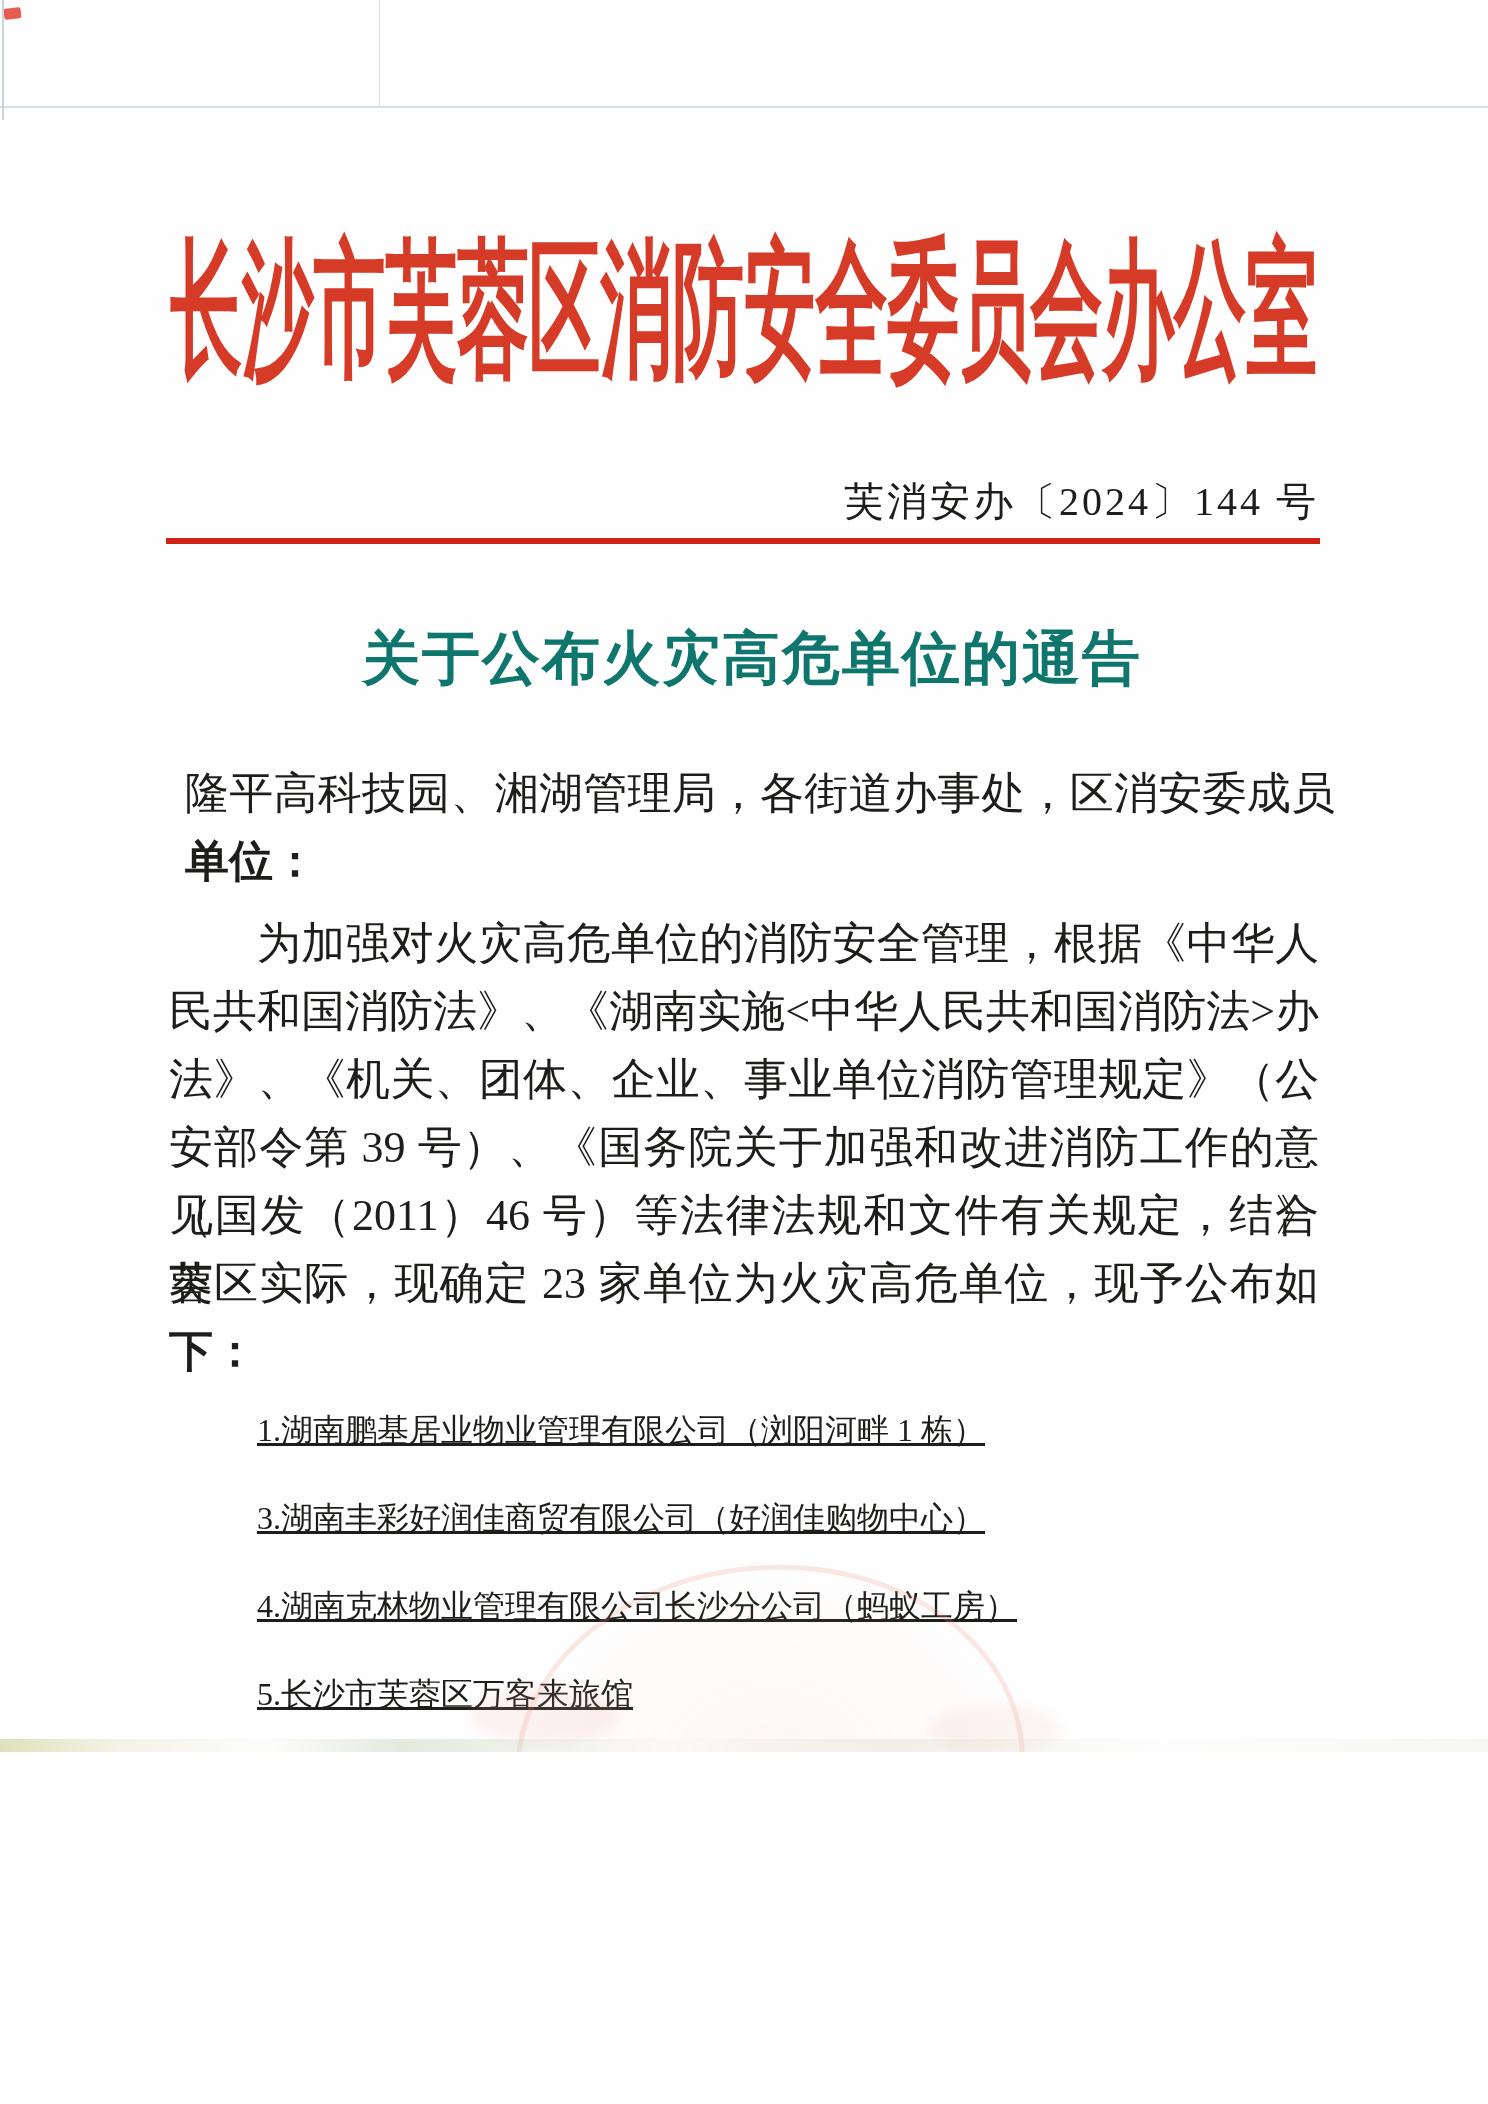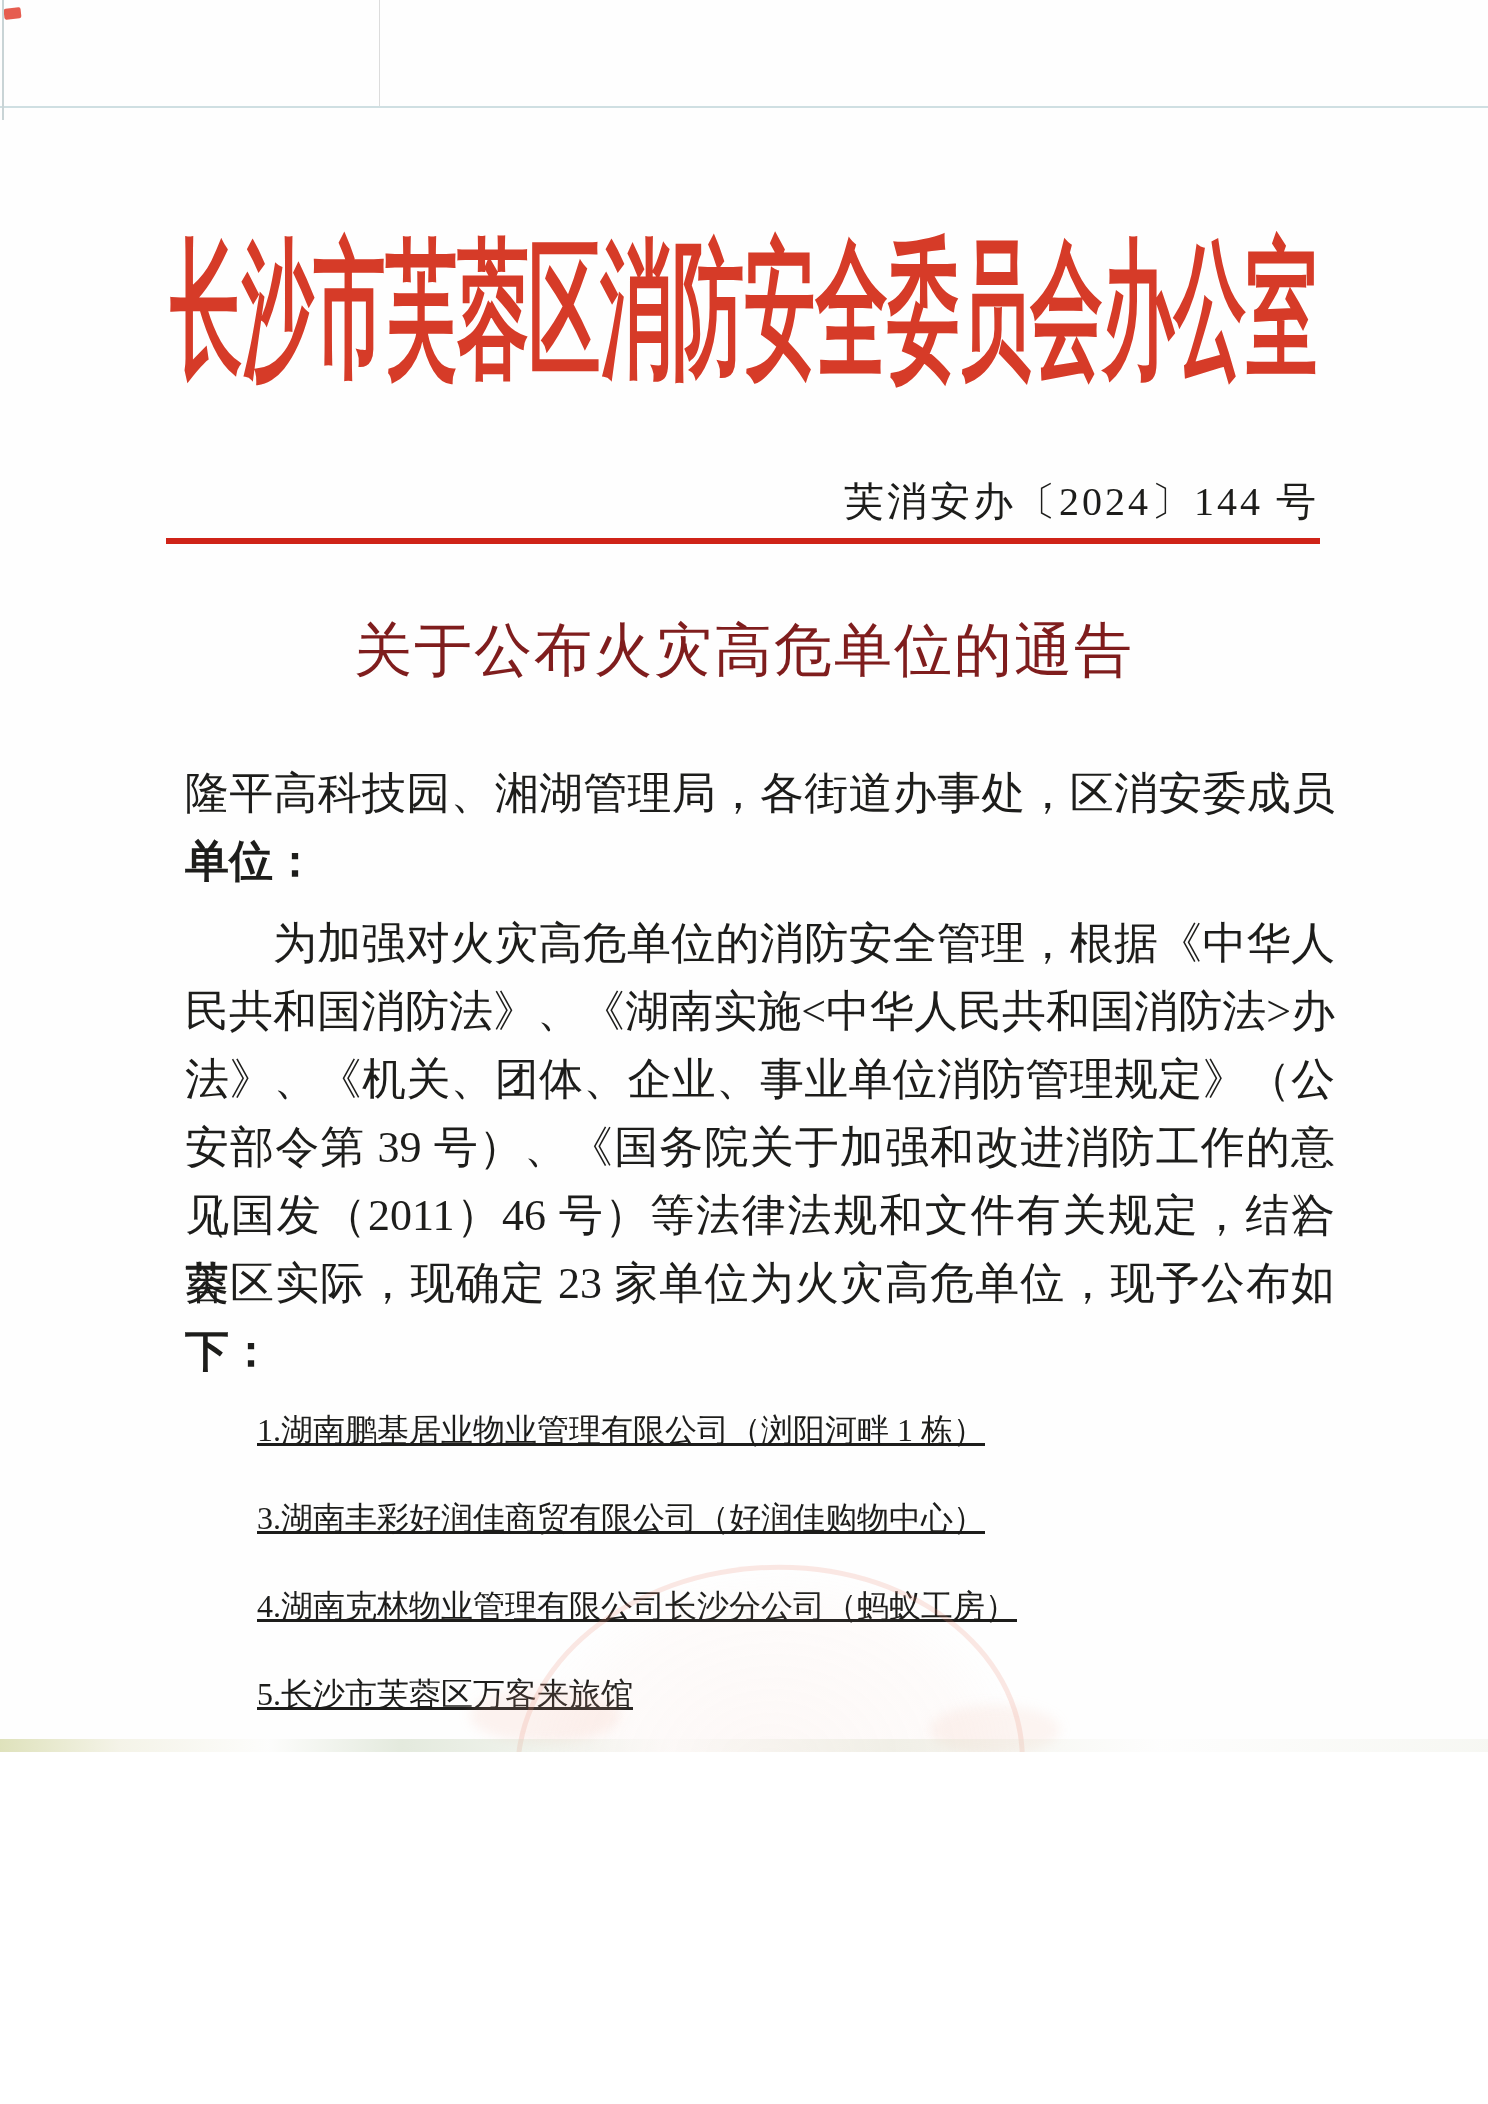--- a/index.html
+++ b/index.html
@@ -30,24 +30,24 @@
   
   .masthead{position:absolute;left:50%;top:212px;transform:translateX(-50%);white-space:nowrap;}
   .masthead-text{
     display:inline-block;font-size:71px;font-weight:bold;color:#d63b28;
     transform:scale(1.01,2.1);transform-origin:top center;letter-spacing:0;
   }
   
   .docnum{position:absolute;left:169px;width:1150px;top:474px;text-align:right;font-size:40px;letter-spacing:3px;}
   .rule{position:absolute;left:166px;top:538px;width:1154px;height:6px;background:#cf2318;}
   
-  .title{position:absolute;left:169px;width:1150px;top:612px;margin:0;text-align:center;font-size:58px;font-weight:normal;letter-spacing:2px;color:#7f1d1d;}
+  .title{position:absolute;left:169px;width:1150px;top:612px;margin:8px;text-align:center;font-size:58px;font-weight:bold;letter-spacing:2px;color:#0f766e;}
   
   .salutation{position:absolute;left:169px;width:1150px;top:760px;margin-left:16px;}
-  .bodyblock{position:absolute;left:169px;width:1150px;top:910px;margin-left:16px;}
+  .bodyblock{position:absolute;left:169px;width:1150px;top:910px;}
   .para .bodyline{height:68px;line-height:68px;font-size:44px;text-align:justify;text-align-last:justify;}
   .para .bodyline:last-child{text-align-last:left;font-weight:bold;}
   .bodyblock .bodyline:first-child{text-indent:88px;}
   .list{position:absolute;left:169px;width:1150px;top:1386px;}
   .list .listline{height:88px;line-height:88px;font-size:32px;text-indent:88px;white-space:nowrap;text-decoration:underline;}
   .pagenum{position:absolute;top:1950px;right:218px;font-size:34px;letter-spacing:3px;color:#2a2a28;}
 </style>
 </head>
 <body>
 

